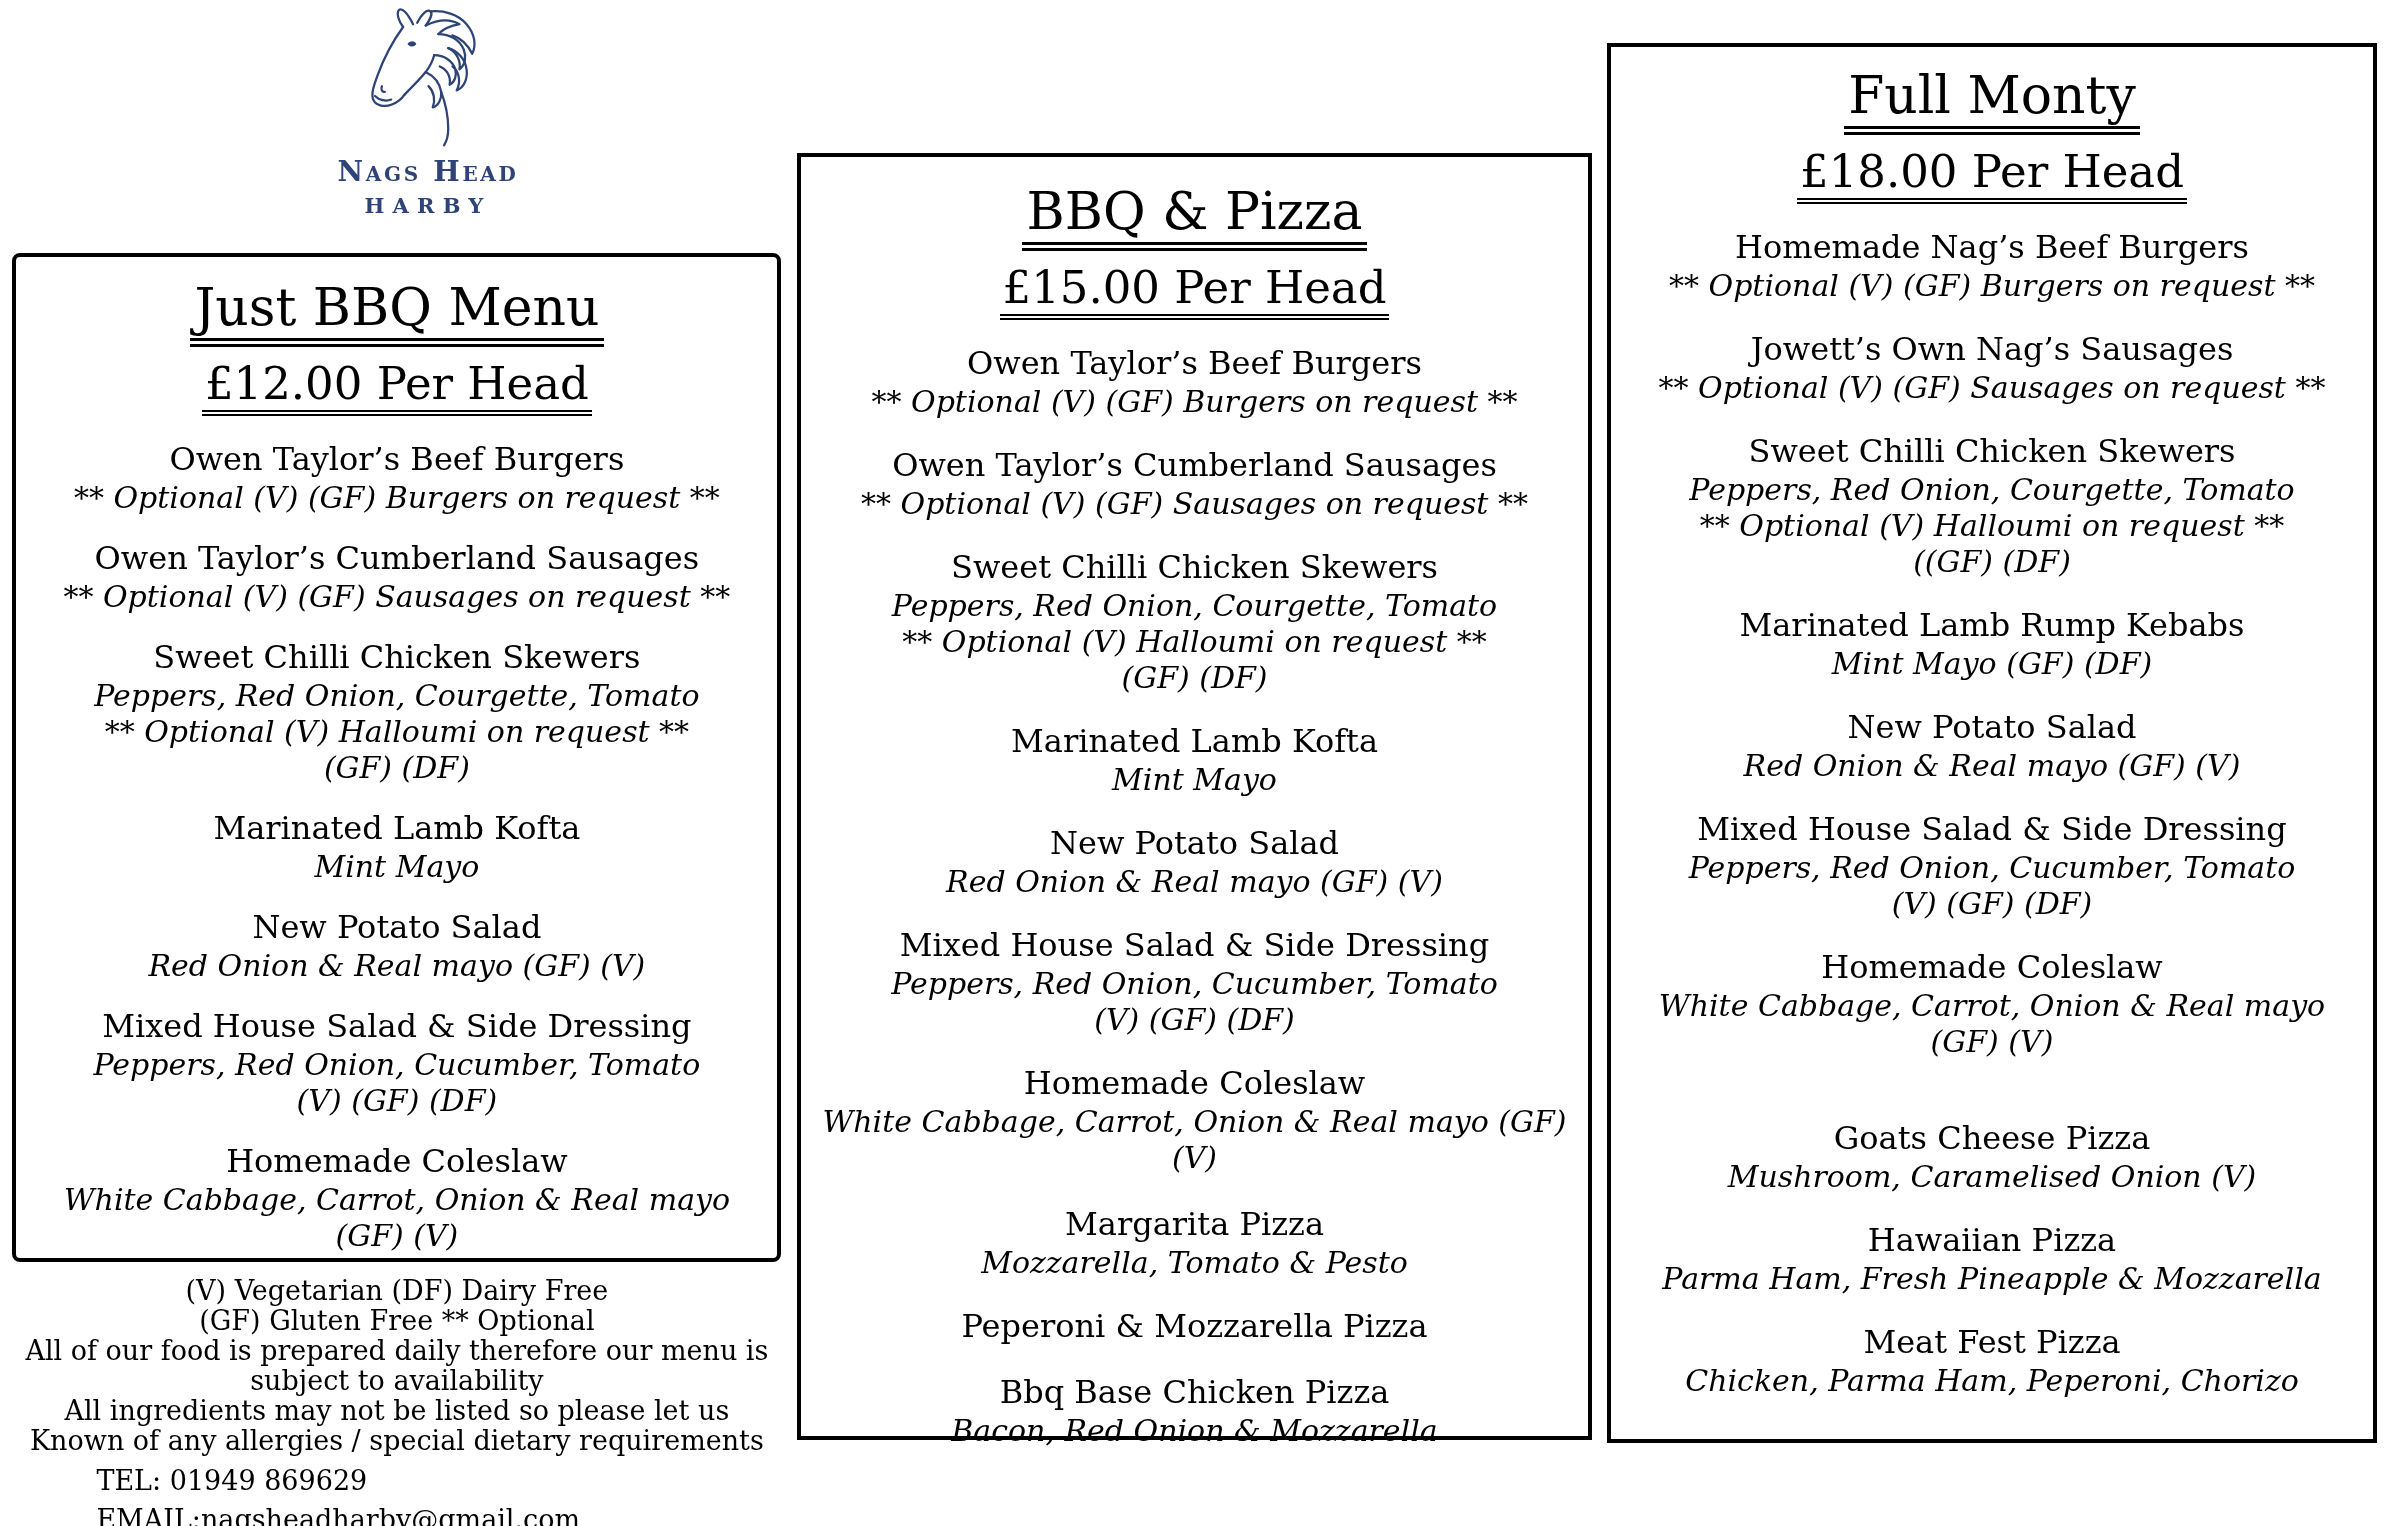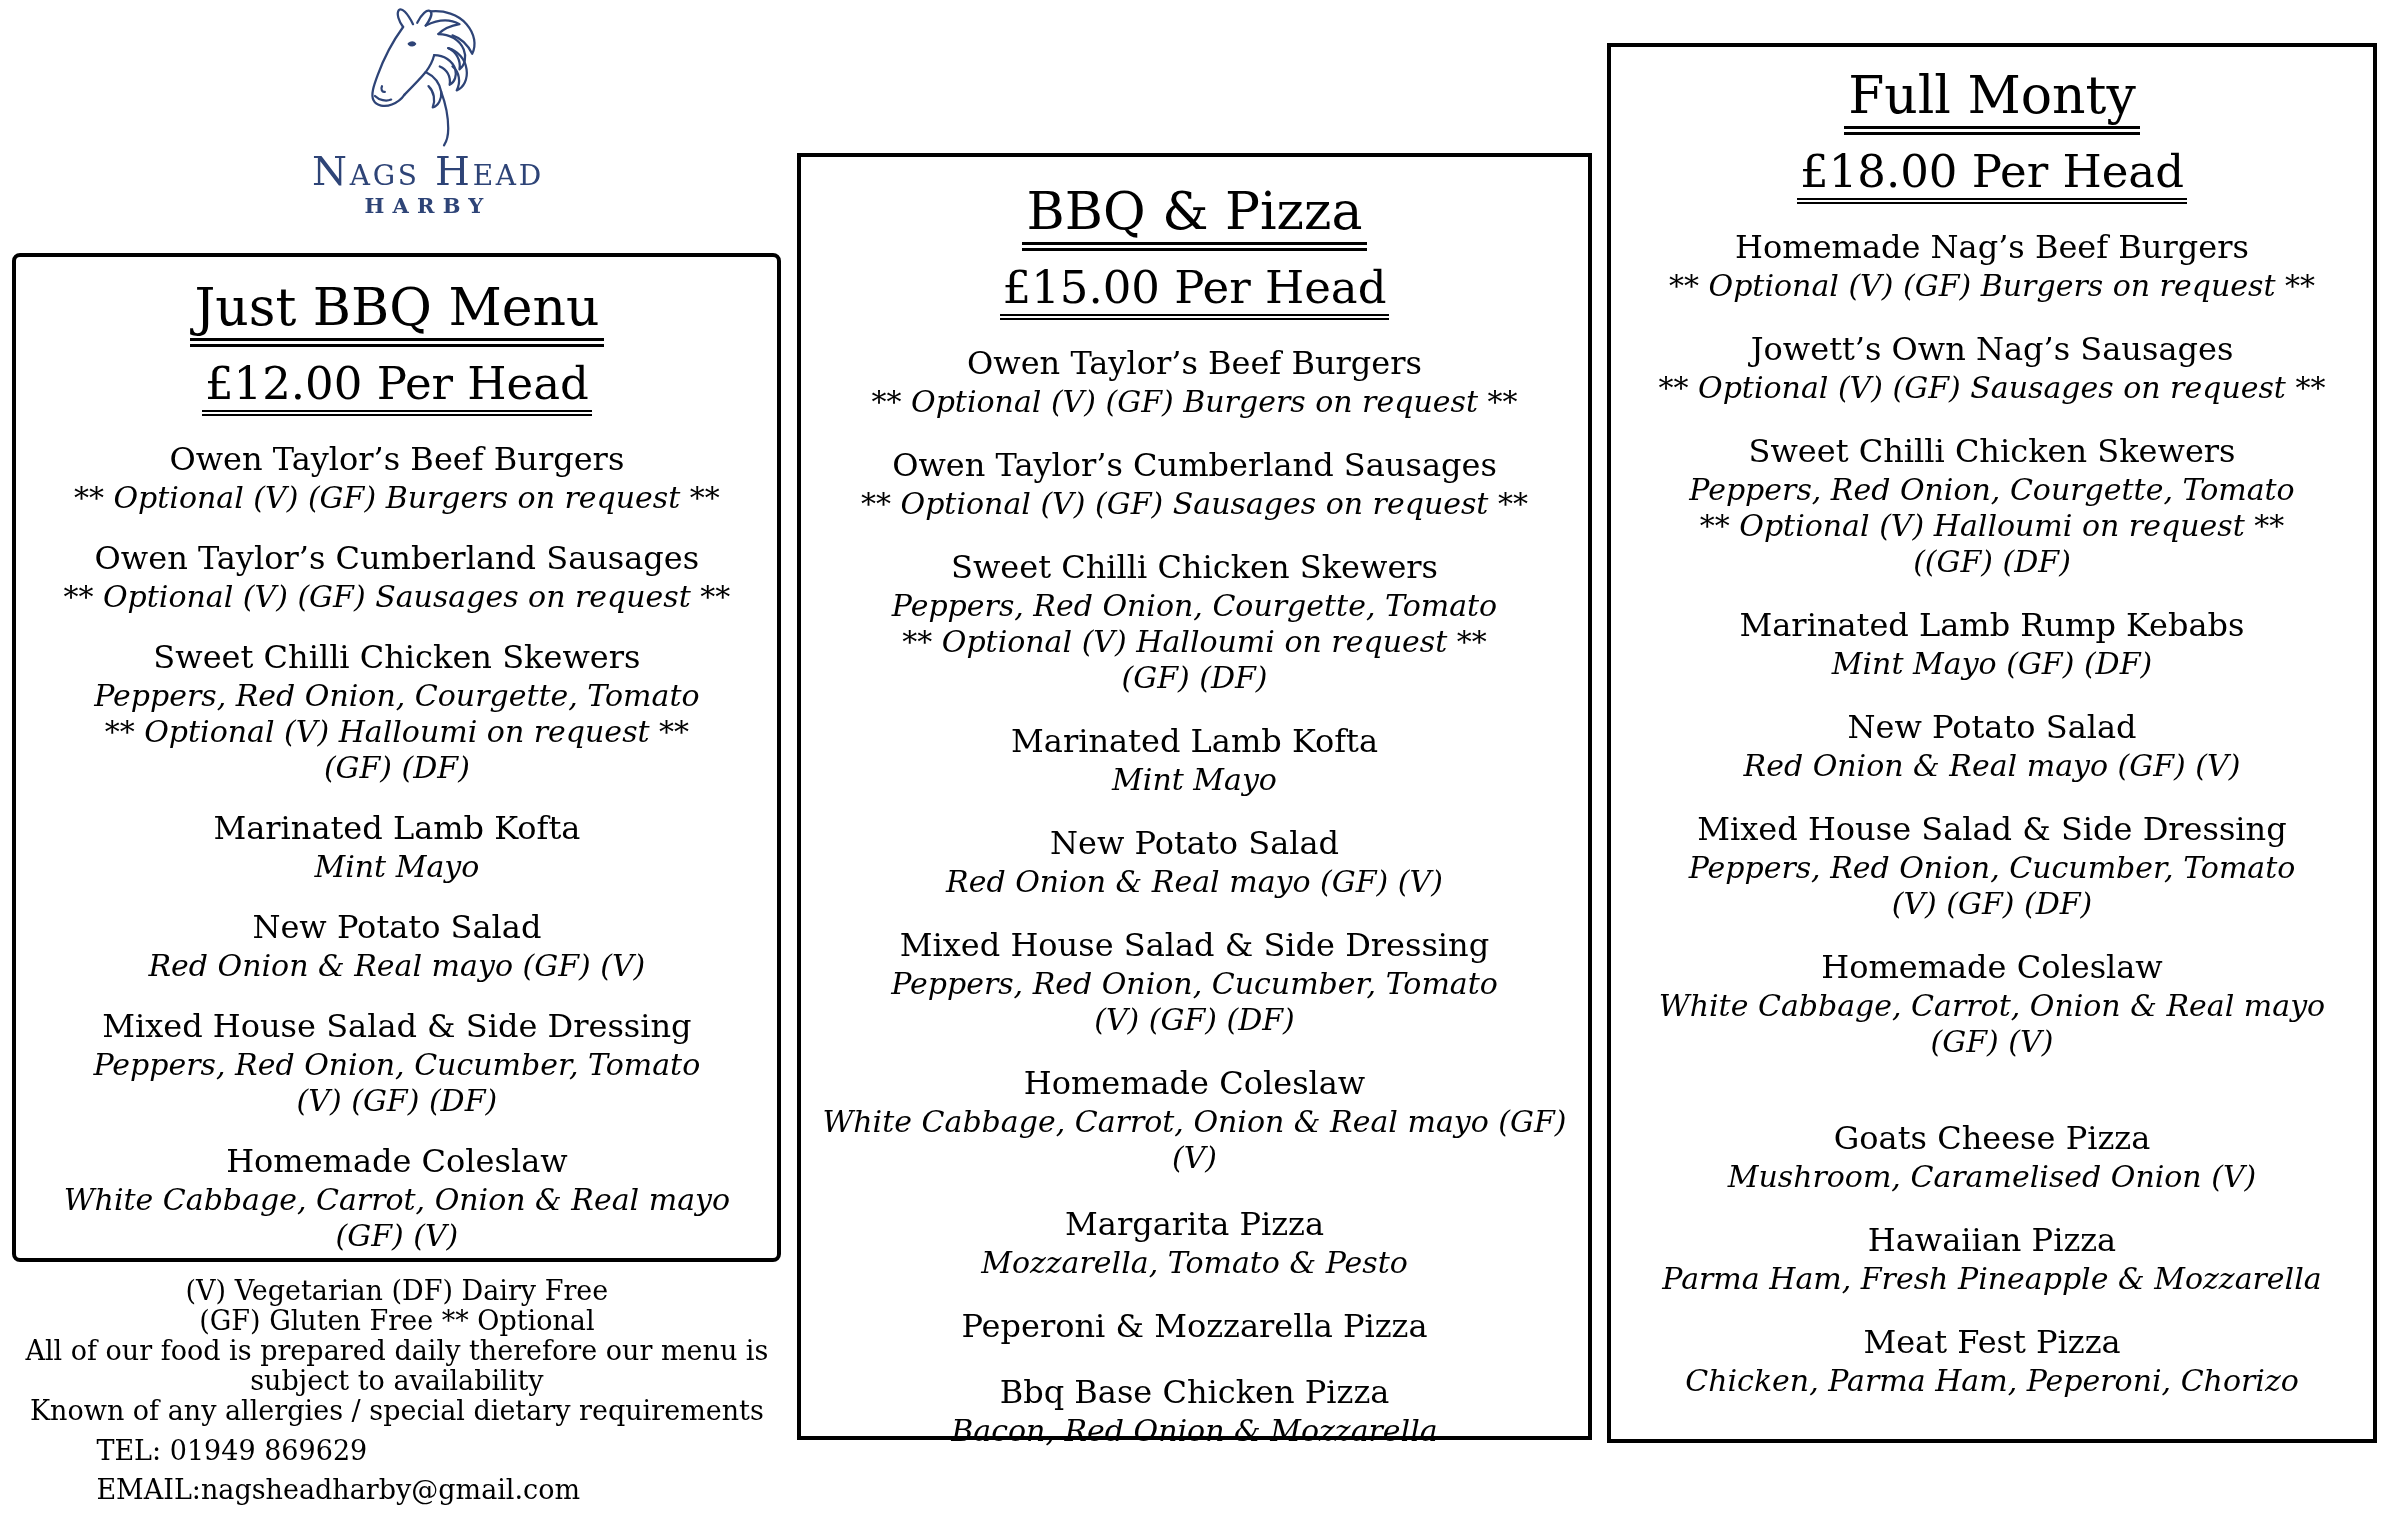--- a/index.html
+++ b/index.html
@@ -13,21 +13,21 @@
   }
 
   
   #logo {
     position: absolute; left: 287px; top: 2.7px; width: 282px;
     text-align: center; color: #2e4477;
   }
   #logo svg { display: block; margin: 0 auto; width: 141px; height: 148px; }
   .logo-name {
     font-variant: small-caps;
-    font-size: 40px; font-weight: 400; letter-spacing: 2.7px;
+    font-size: 28px; font-weight: 700; letter-spacing: 2.7px;
     line-height: 41px;
   }
   .logo-loc {
     font-size: 21px; font-weight: 600; letter-spacing: 8.2px;
     line-height: 25px; margin-top: 1.4px;
   }
 
   
   .box {
     position: absolute; box-sizing: border-box;
@@ -229,20 +229,21 @@
         </div>
       </div>
   </section>
 
   <div id="footer">
     <div>
         <div class="footer-line">(V) Vegetarian (DF) Dairy Free</div>
         <div class="footer-line">(GF) Gluten Free ** Optional</div>
         <div class="footer-line">All of our food is prepared daily therefore our menu is</div>
         <div class="footer-line">subject to availability</div>
+        <div class="footer-line">All ingredients may not be listed so please let us</div>
         <div class="footer-line">Known of any allergies / special dietary requirements</div>
       </div>
     <div>
         <div class="footer-line left">TEL: 01949 869629</div>
         <div class="footer-line left">EMAIL:nagsheadharby@gmail.com</div>
       </div>
   </div>
 
 </div>
 

